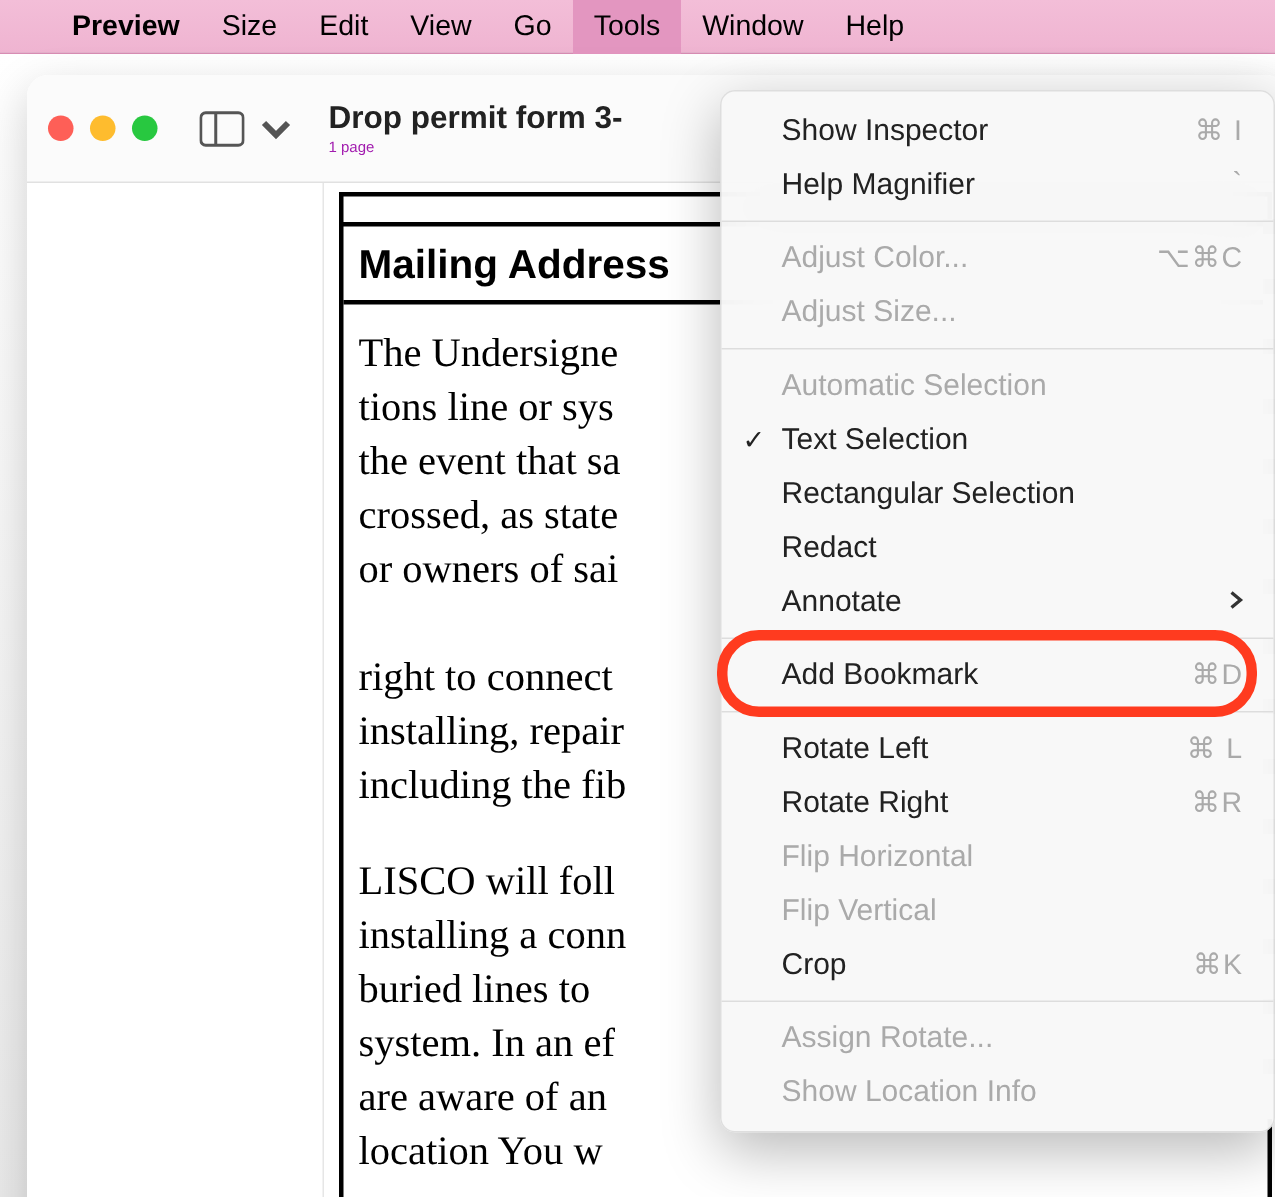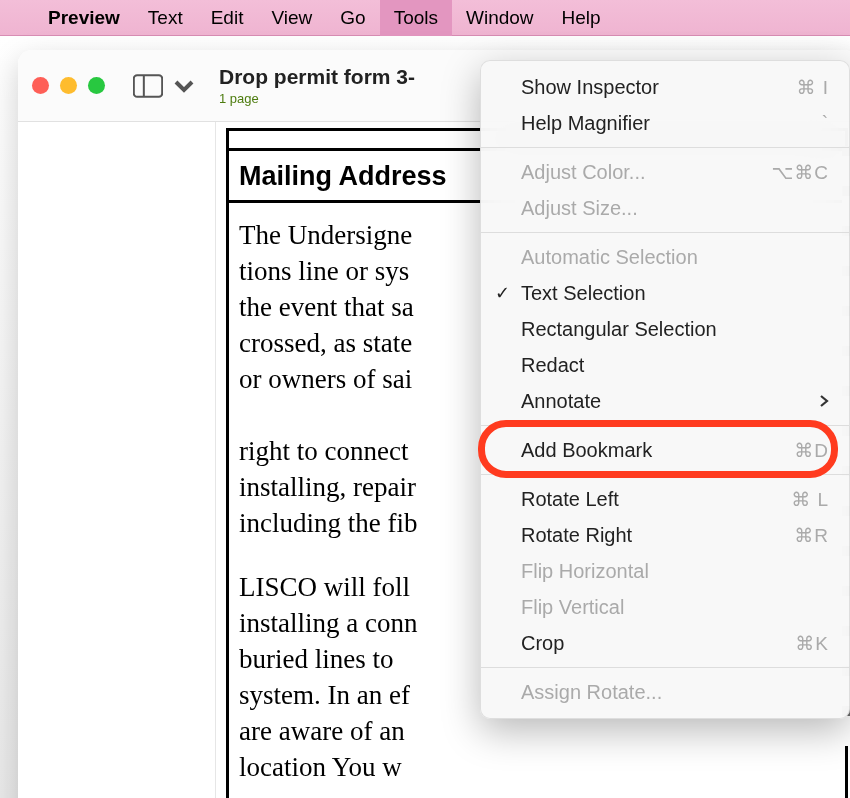--- a/index.html
+++ b/index.html
@@ -13,21 +13,21 @@
 .winframe{position:absolute;left:18px;top:14px;width:840px;height:780px;background:#fff;border-radius:14px;box-shadow:0 10px 30px rgba(0,0,0,.18);overflow:hidden}
 .toolbar{display:flex;align-items:center;height:72px;background:#fbfbfb;border-bottom:1px solid #e1e1e1;padding:0 14px}
 .traffic{display:flex;gap:11px;margin-right:28px}
 .dot{width:17px;height:17px;border-radius:50%}
 .dot.r{background:#fe5f57}
 .dot.y{background:#febc2e}
 .dot.g{background:#28c840}
 .sidebarbtn{display:flex;align-items:center;gap:6px;color:#555;margin-right:20px}
 .sidebarbtn svg{width:30px;height:24px}
 .titleblk .t{font-size:21px;font-weight:700;color:#222}
-.titleblk .s{font-size:13px;color:#4d7c0f;margin-top:2px}
+.titleblk .s{font-size:10px;color:#a21caf;margin-top:2px}
 .docarea{display:flex;height:calc(100% - 72px);background:#fff}
 .gutter{width:198px;background:#fff;border-right:1px solid #e6e6e6}
 .page{flex:1;background:#fff;padding:0 10px;font-family:'Times New Roman',Times,serif;color:#000}
 .hdrbox{border:3px solid #000;border-bottom:none;height:20px;margin-top:6px}
 .mailbox{border:3px solid #000;padding:10px 10px 0 10px}
 .mail{font-family:Arial,Helvetica,sans-serif;font-weight:800;font-size:27px}
 .divider{border-top:3px solid #000;margin:8px -10px 0 -10px}
 .bodytext{font-size:27px;line-height:36px;margin-top:14px}
 .bodytext p{margin:0 0 28px 0}
 .menu{position:absolute;left:480px;top:24px;width:370px;background:rgba(248,248,248,.96);backdrop-filter:blur(20px);border-radius:10px;box-shadow:0 12px 38px rgba(0,0,0,.28);border:1px solid rgba(0,0,0,.1);padding:8px 0;font-size:20px;color:#222}
@@ -39,21 +39,21 @@
 .menu .arrow{margin-left:auto;color:#555}
 .highlight{position:absolute;border:7px solid #ff3b1f;border-radius:28px;pointer-events:none}
 .rightstrip{position:absolute;right:0;top:110px;width:8px;height:600px;background:repeating-linear-gradient(#696969 0 10px,#fff 10px 40px)}
 </style>
 </head>
 <body>
 
 <div class="menubar">
   <span class="apple"></span>
   <span class="item app">Preview</span>
-  <span class="item">Text</span>
+  <span class="item">Size</span>
   <span class="item">Edit</span>
   <span class="item">View</span>
   <span class="item">Go</span>
   <span class="item open">Tools</span>
   <span class="item">Window</span>
   <span class="item">Help</span>
 </div>
 
 <div class="mainarea">
   <div class="winframe">
@@ -170,16 +170,19 @@
         <span>Flip Vertical</span>
       </div>
     <div class="mi">
         <span>Crop</span>
         <span class="sc">⌘K</span>
       </div>
     <div class="sep"></div>
     <div class="mi disabled">
         <span>Assign Rotate...</span>
       </div>
+    <div class="mi disabled">
+        <span>Show Location Info</span>
+      </div>
   </div>
 
   <div class="highlight" style="left:478px;top:384px;width:360px;height:58px"></div>
 </div>
 
 </body></html>

